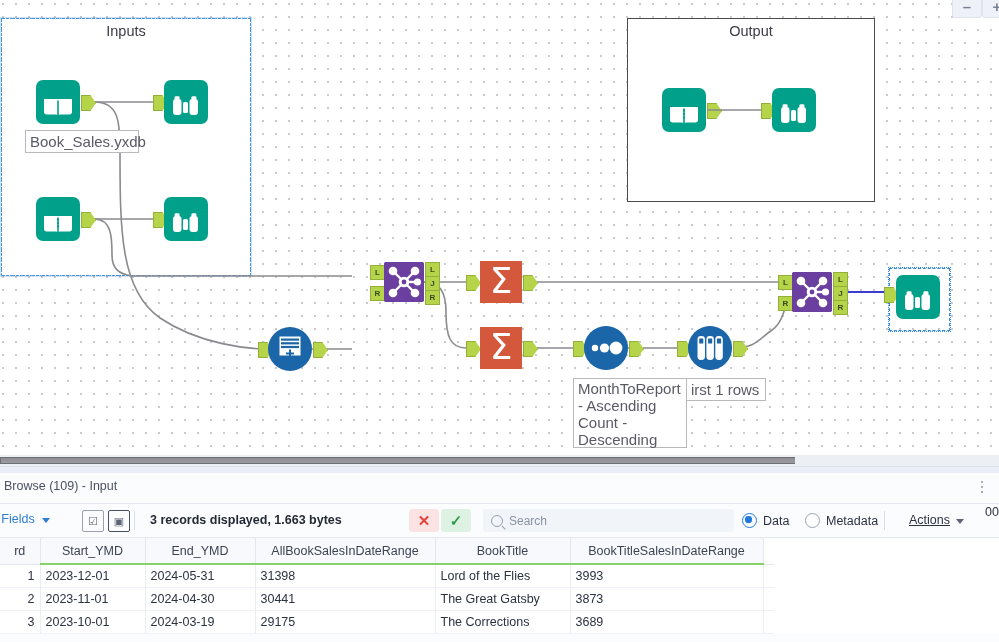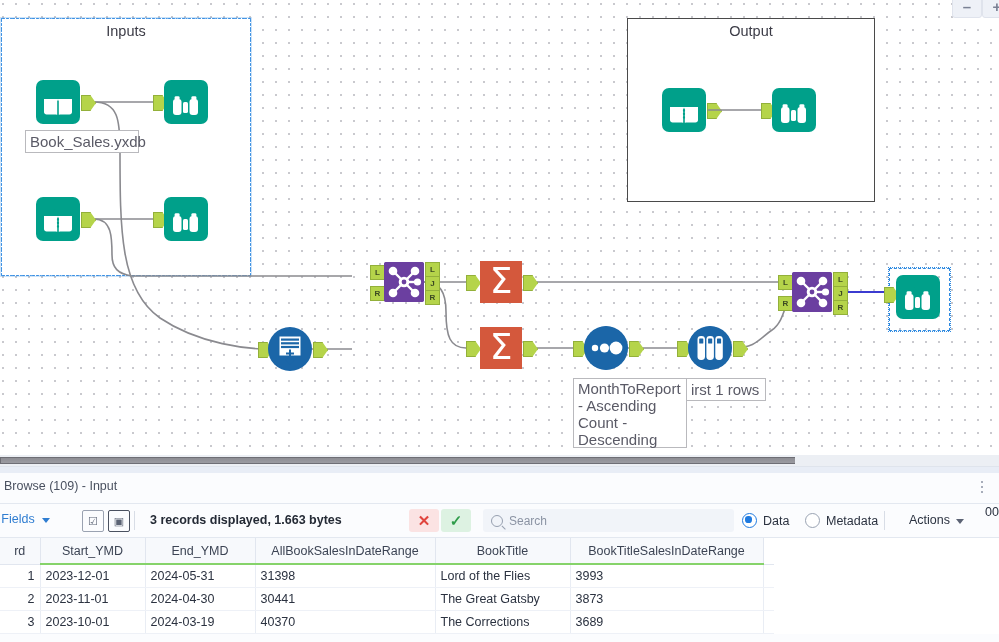--- a/index.html
+++ b/index.html
@@ -117,21 +117,21 @@
      background:#97a0b0;transform:rotate(45deg);}
   #tb-search .ph{font-size:12px;color:#8b93a3;}
   .radio{position:absolute;top:9px;display:flex;align-items:center;gap:6px;font-size:12.5px;color:#2b3240;}
   .radio .dot{width:13px;height:13px;border-radius:50%;border:1.6px solid #9aa3b3;position:relative;background:#fff;}
   .radio.on .dot{border-color:#1f7ae0;}
   .radio.on .dot::after{content:"";position:absolute;left:2.4px;top:2.4px;width:6.2px;height:6.2px;
      border-radius:50%;background:#1f7ae0;}
   #rb-data{left:742px;}
   #rb-meta{left:805px;}
   #tb-actions{position:absolute;left:909px;top:9px;display:flex;align-items:center;gap:4px;
-     font-size:12.5px;color:#2b3240;}
+     font-size:12.5px;color:#2b3240;text-decoration:underline;}
   #tb-count{position:absolute;left:985px;top:1px;font-size:12.5px;color:#2b3240;}
 
   
   #grid{position:relative;background:#ffffff;}
   #grid table{border-collapse:collapse;table-layout:fixed;font-size:12.5px;color:#2b3240;}
   #grid th{background:#f7f9fc;border-right:1px solid #e1e6ef;border-bottom:2px solid #86d36a;
      font-weight:400;color:#3c4454;text-align:center;padding:3px 5px;height:19px;vertical-align:middle;}
   #grid th.rowhdr{border-bottom:1px solid #e1e6ef;background:#f7f9fc;}
   #grid td{border-right:1px solid #e9edf4;border-bottom:1px solid #eef1f7;padding:2px 5px;height:18px;
      background:#ffffff;white-space:nowrap;overflow:hidden;}
@@ -509,21 +509,21 @@
             <td>2024-04-30</td>
             <td>30441</td>
             <td>The Great Gatsby</td>
             <td>3873</td>
             <td class="padcell"></td>
           </tr>
           <tr>
             <td class="rownum">3</td>
             <td>2023-10-01</td>
             <td>2024-03-19</td>
-            <td>40370</td>
+            <td>29175</td>
             <td>The Corrections</td>
             <td>3689</td>
             <td class="padcell"></td>
           </tr>
         </tbody>
       </table>
     </div>
   </div>
 
 </div>

